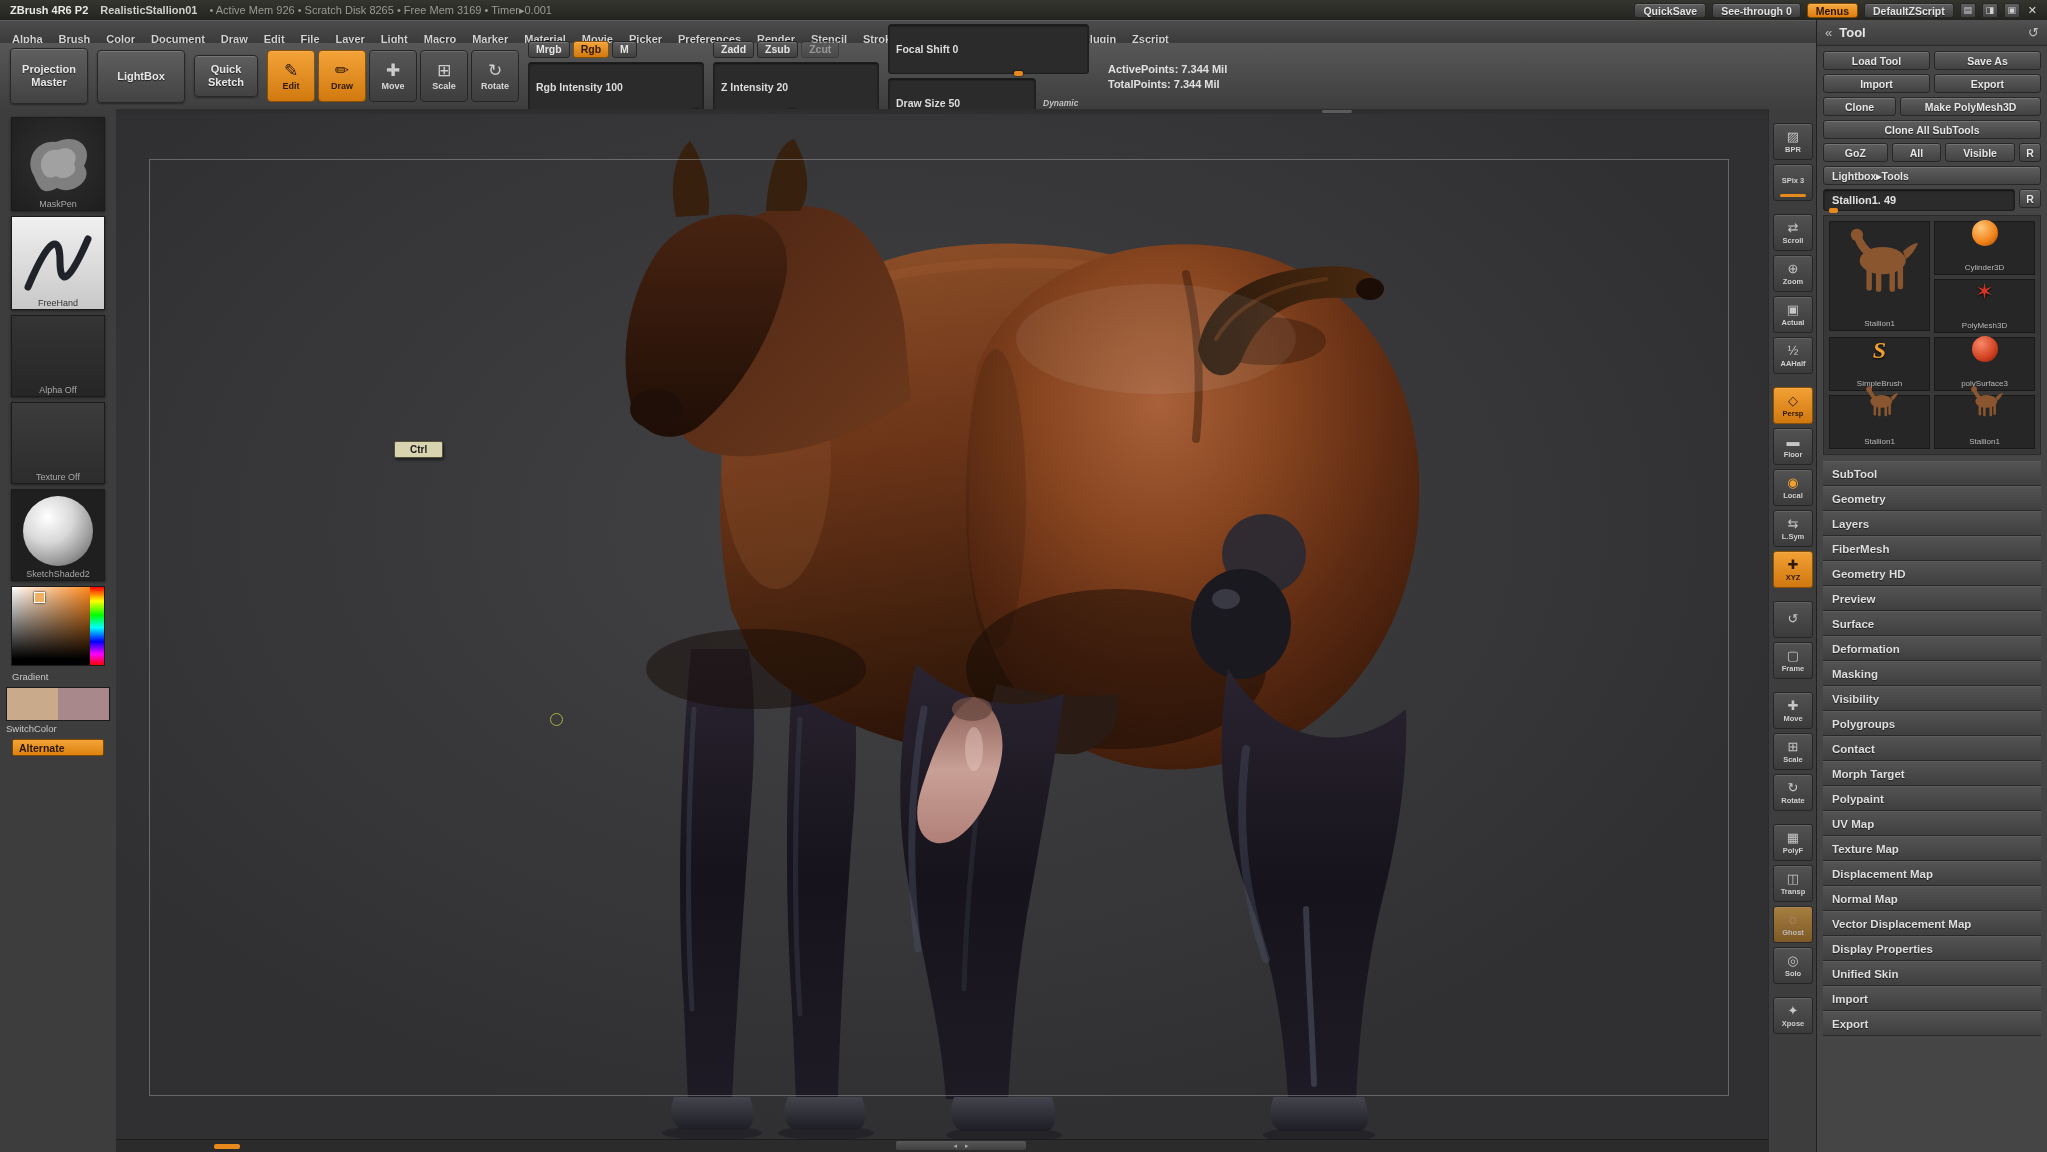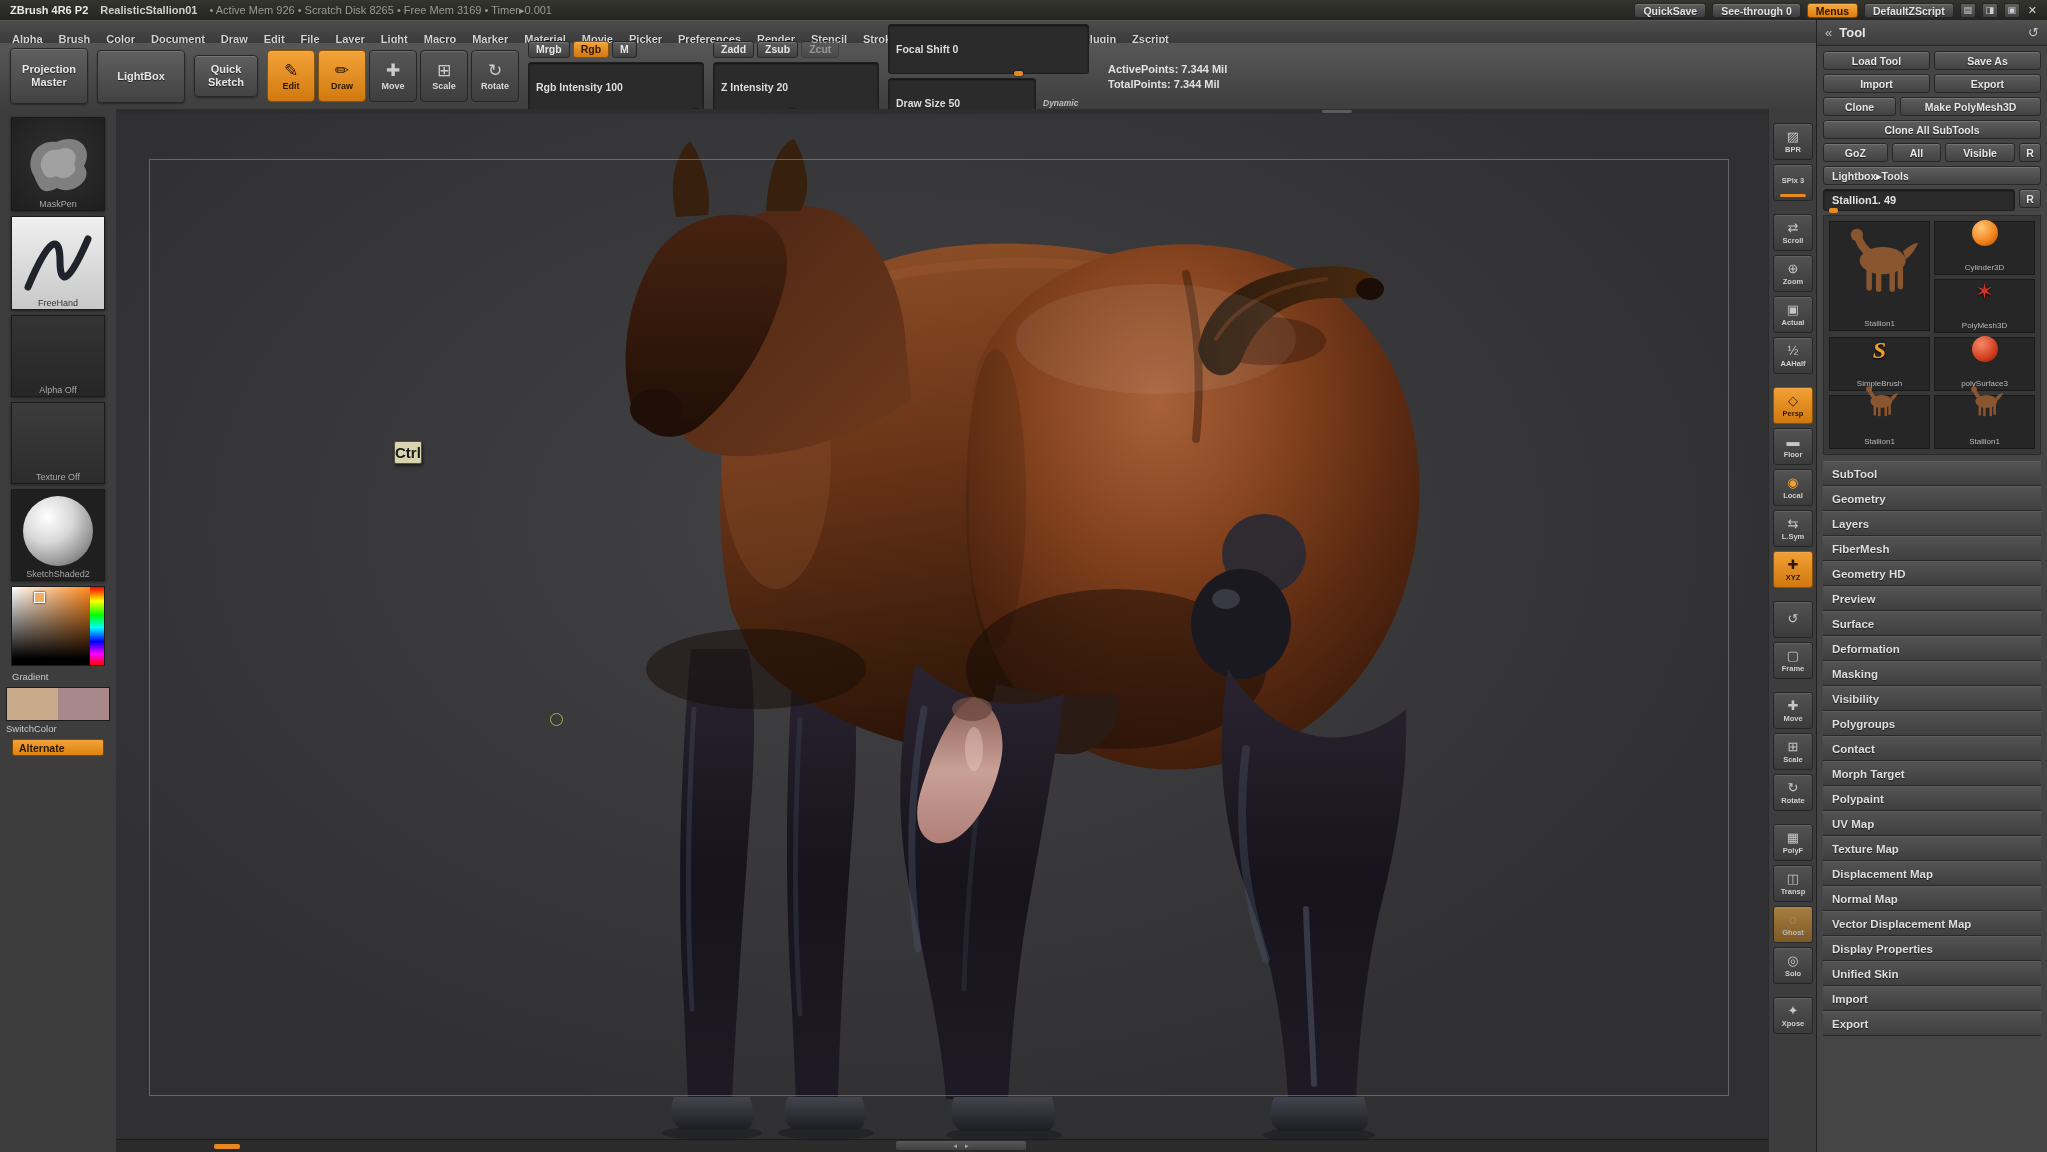--- a/index.html
+++ b/index.html
@@ -80,22 +80,22 @@
   .swatch{flex:1;}
   .switch-lbl{font-size:9.5px;color:#c8c8c8;margin-top:2px;}
   .alt-btn{width:92px;height:17px;background:linear-gradient(#f3a338,#dd820f);color:#2a1600;font-size:10.5px;
            font-weight:bold;display:flex;align-items:center;padding-left:6px;border:1px solid #7a4a00;border-radius:2px;cursor:pointer;}
   
   .canvas{position:absolute;left:116px;top:109px;right:278px;bottom:0;
           background:radial-gradient(ellipse 950px 620px at 46% 40%,#424245,#37373a 62%,#303033 100%);overflow:hidden;cursor:crosshair;}
   .doc-frame{position:absolute;left:33px;top:50px;width:1578px;height:935px;border:1px solid rgba(170,170,170,.45);
              pointer-events:none;}
   .horse-svg{position:absolute;left:0;top:0;width:100%;height:100%;}
-  .ctrl-tip{position:absolute;left:278px;top:332px;background:#d8d4b0;color:#1a1a1a;font-size:15px;font-weight:bold;
-            padding:2px 0;border:1px solid #55513a;border-radius:2px;box-shadow:1px 2px 3px rgba(0,0,0,.5);}
+  .ctrl-tip{position:absolute;left:278px;top:332px;background:#d8d4b0;color:#1a1a1a;font-size:10px;font-weight:bold;
+            padding:2px 15px;border:1px solid #55513a;border-radius:2px;box-shadow:1px 2px 3px rgba(0,0,0,.5);}
   .cursor-ring{position:absolute;left:434px;top:604px;width:11px;height:11px;border:1.5px solid #aab23c;border-radius:50%;}
   .canvas-topscroll{position:absolute;left:0;right:0;top:0;height:5px;background:#2e2e2e;}
   .canvas-topscroll .th{position:absolute;left:1206px;top:1px;width:30px;height:3px;background:#5c5c5c;border-radius:2px;}
   .canvas-hscroll{position:absolute;left:0;right:0;bottom:0;height:12px;background:#2b2b2b;border-top:1px solid #1c1c1c;}
   .canvas-hscroll .hh{position:absolute;left:780px;top:1px;width:130px;height:9px;background:linear-gradient(#575757,#404040);
                       border-radius:2px;display:flex;align-items:center;justify-content:center;gap:8px;
                       font-size:7px;color:#a8a8a8;cursor:pointer;}
   .orange-dash{position:absolute;left:98px;bottom:3px;width:26px;height:5px;background:#e8891e;border-radius:2px;}
   
   .right-shelf{position:absolute;top:109px;bottom:0;right:230px;width:48px;background:#3d3d3d;border-left:1px solid #2b2b2b;

